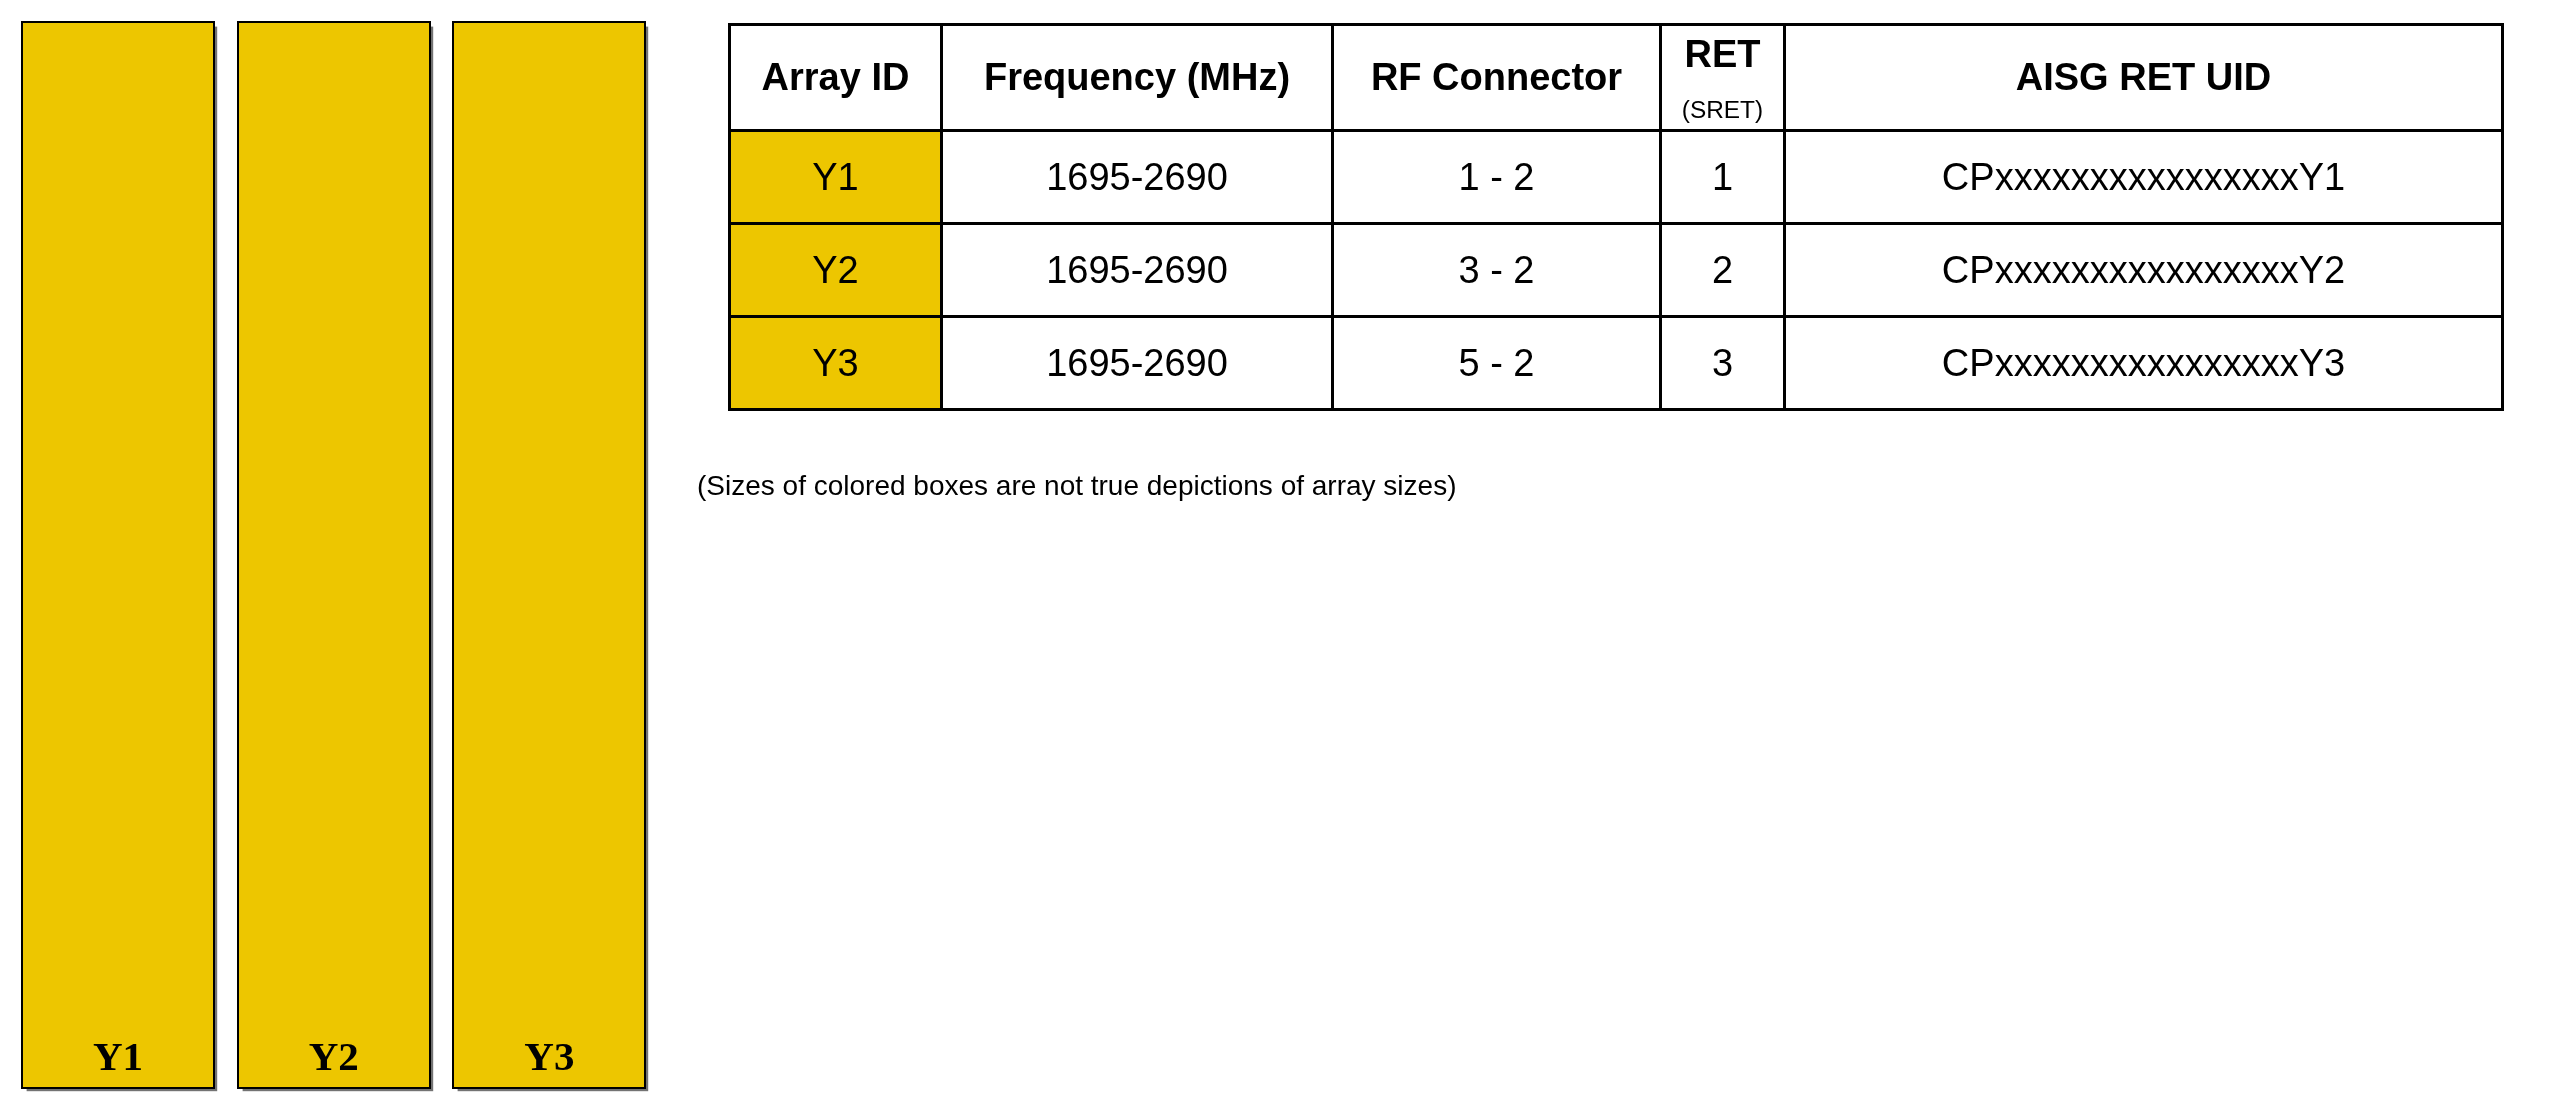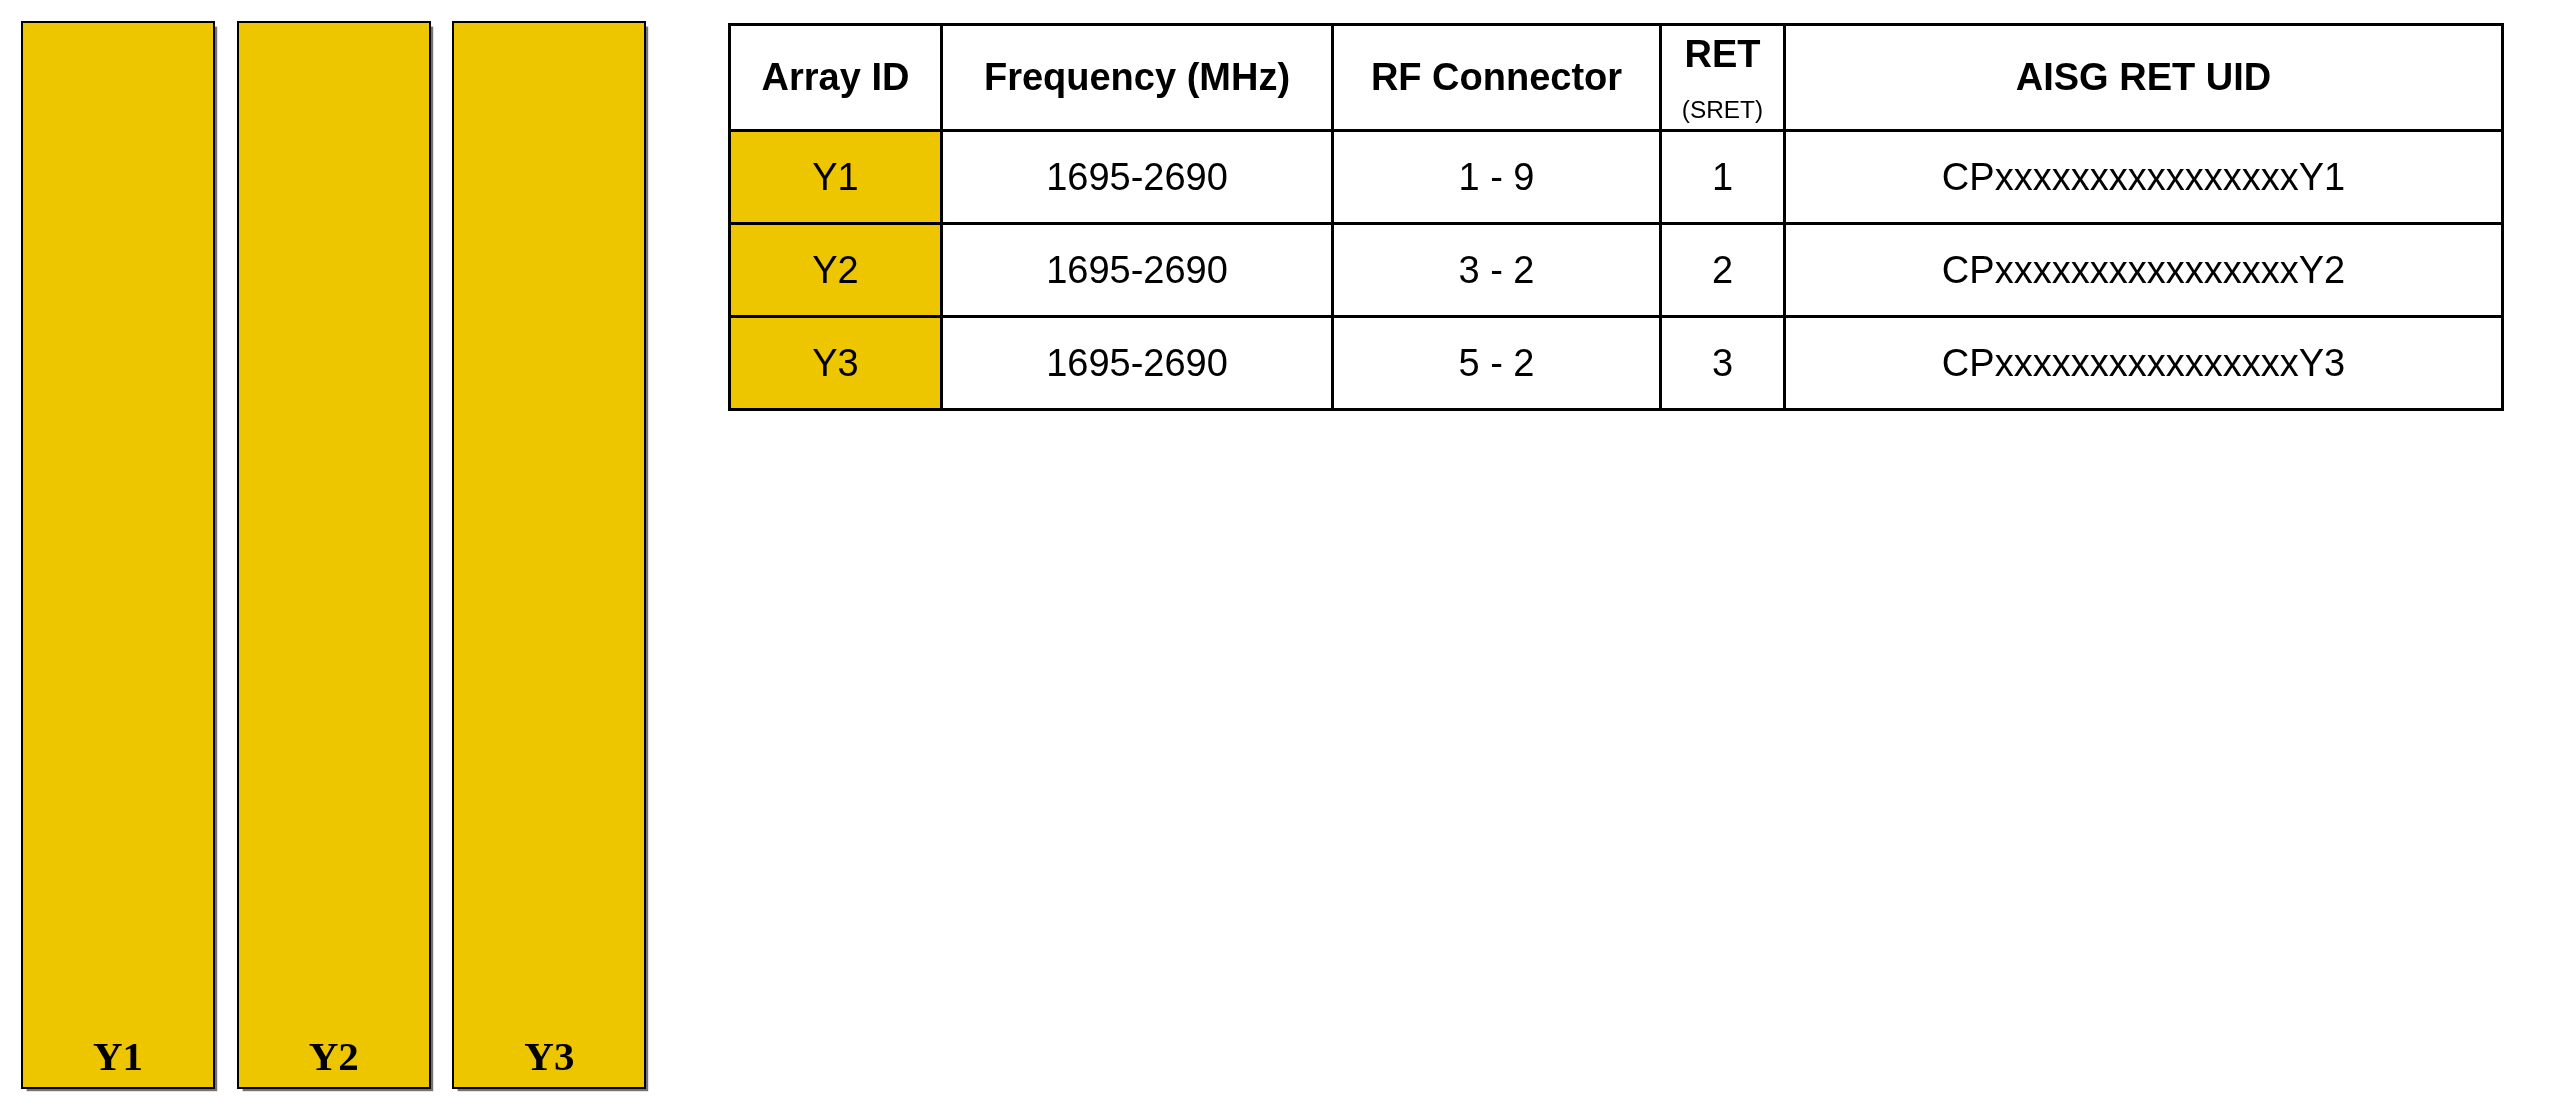--- a/index.html
+++ b/index.html
@@ -141,36 +141,37 @@
             <span class="ret-header-sub">(SRET)</span>
           </div>
         </th>
         <th>AISG RET UID</th>
       </tr>
     </thead>
     <tbody>
       <tr>
         <td class="array-id-cell">Y1</td>
         <td>1695-2690</td>
-        <td>1 - 9</td>
+        <td>1 - 2</td>
         <td>1</td>
         <td>CPxxxxxxxxxxxxxxxxY1</td>
       </tr>
       <tr>
         <td class="array-id-cell">Y2</td>
         <td>1695-2690</td>
         <td>3 - 2</td>
         <td>2</td>
         <td>CPxxxxxxxxxxxxxxxxY2</td>
       </tr>
       <tr>
         <td class="array-id-cell">Y3</td>
         <td>1695-2690</td>
         <td>5 - 2</td>
         <td>3</td>
         <td>CPxxxxxxxxxxxxxxxxY3</td>
       </tr>
     </tbody>
   </table>
 
+  <div class="note">(Sizes of colored boxes are not true depictions of array sizes)</div>
 
 </div>
 
 
 </body></html>

